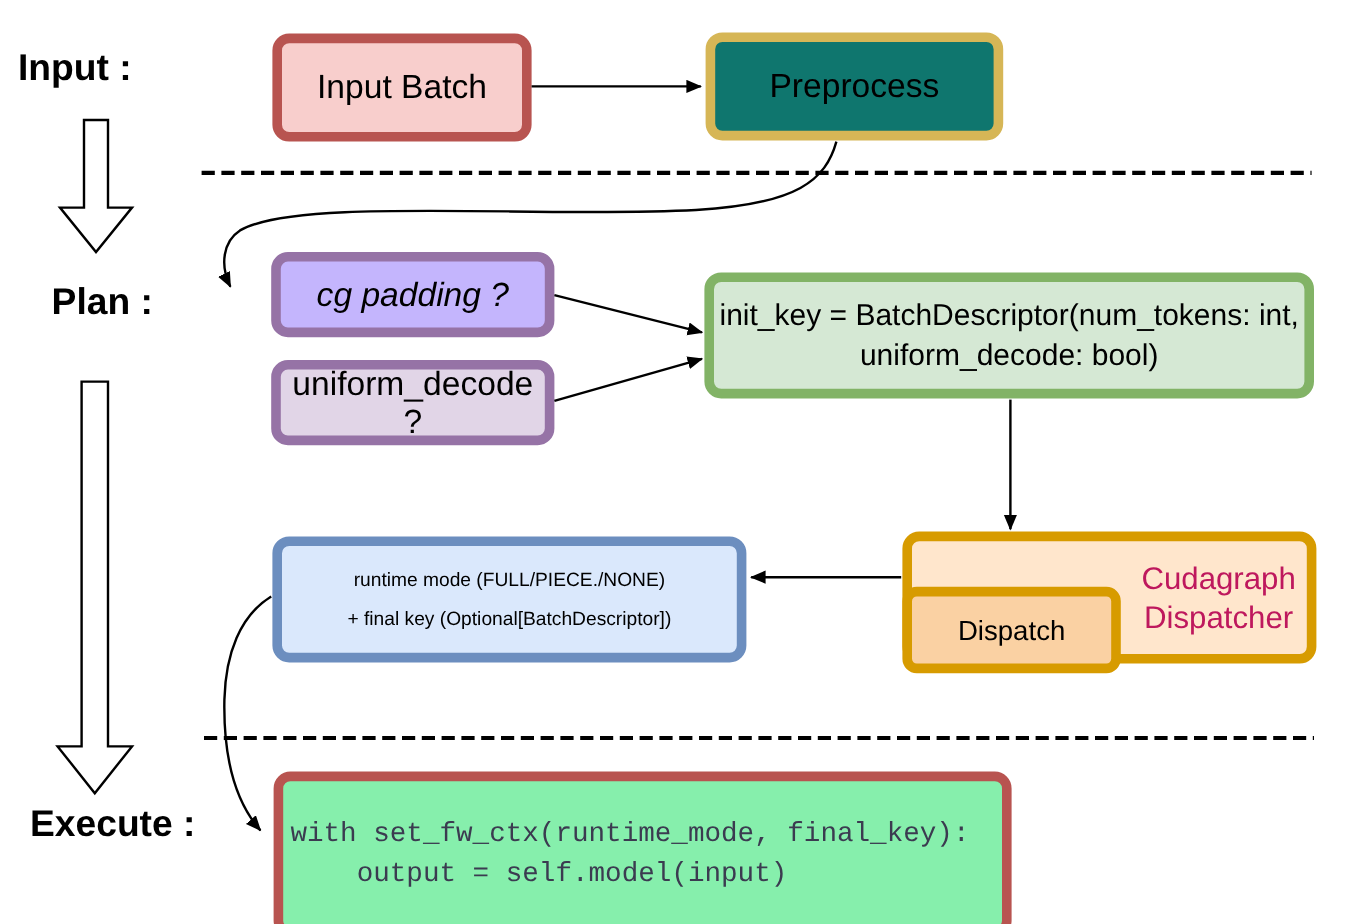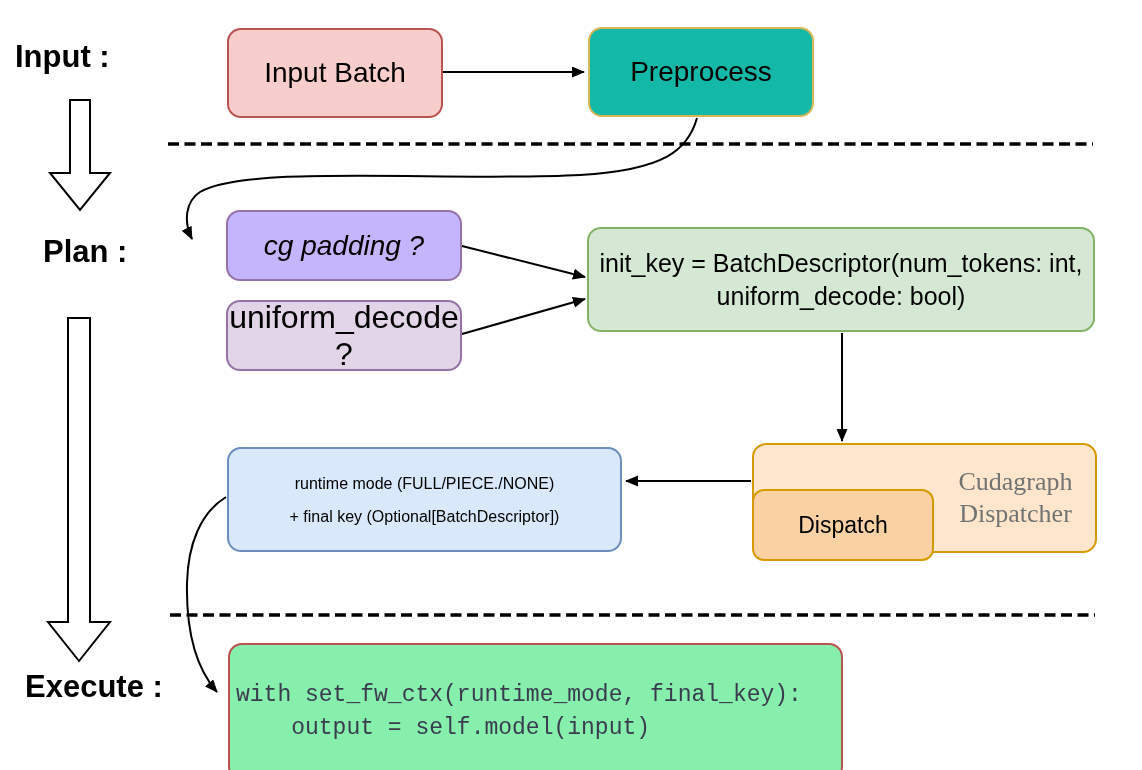--- a/index.html
+++ b/index.html
@@ -2,33 +2,33 @@
 <html><head>
 <meta charset="utf-8">
 <style>
   html,body{margin:0;padding:0;background:#ffffff;}
   #canvas{position:relative;width:1142px;height:770px;background:#ffffff;overflow:hidden;
           font-family:"Liberation Sans",sans-serif;}
   .stage{position:absolute;font-weight:bold;font-size:31px;line-height:1;color:#000000;}
   #lbl-input{left:15px;top:41px;}
   #lbl-plan{left:43px;top:236px;}
   #lbl-execute{left:15px;top:671px;margin-left:10px;}
-  .box{position:absolute;box-sizing:border-box;border:2px solid #737373;border-radius:14px;
+  .box{position:absolute;box-sizing:border-box;border:8px solid #737373;border-radius:14px;
        display:flex;flex-direction:column;align-items:center;justify-content:center;
        text-align:center;color:#000000;}
   #input-batch{left:227px;top:28px;width:216px;height:90px;background:#f8cecc;border-color:#b85450;font-size:28px;}
-  #preprocess{left:588px;top:27px;width:226px;height:90px;background:#14b8a6;border-color:#d6b656;font-size:28px;}
+  #preprocess{left:588px;top:27px;width:248px;height:90px;background:#0f766e;border-color:#d6b656;font-size:28px;}
   #cg-padding{left:226px;top:210px;width:236px;height:71px;background:#c4b5fd;border-color:#9673a6;font-size:28px;font-style:italic;}
-  #uniform-decode{left:226px;top:300px;width:236px;height:71px;background:#e1d5e7;border-color:#9673a6;font-size:32px;}
+  #uniform-decode{left:226px;top:300px;width:236px;height:71px;background:#e1d5e7;border-color:#9673a6;font-size:28px;}
   #init-key{left:587px;top:227px;width:508px;height:105px;background:#d5e8d4;border-color:#82b366;font-size:25px;line-height:33px;}
   #dispatcher-outer{left:752px;top:443px;width:345px;height:110px;background:#ffe6cc;border-color:#d79b00;}
   #dispatch-inner{left:752px;top:444px;width:182px;height:72px;background:#fad1a3;border-color:#d79b00;font-size:23px;border-radius:12px;margin-top:45px;}
   #dispatcher-label{position:absolute;left:934px;top:443px;width:163px;height:110px;
        display:flex;flex-direction:column;align-items:center;justify-content:center;
-       text-align:center;font-size:26px;line-height:32px;color:#737373;font-family:Liberation Serif, serif;}
+       text-align:center;font-size:26px;line-height:32px;color:#be185d;}
   #runtime-mode{left:227px;top:447px;width:395px;height:105px;background:#dae8fc;border-color:#6c8ebf;font-size:16px;line-height:33px;}
   #execute-code{left:228px;top:643px;width:615px;height:138px;background:#86efac;border-color:#b85450;
        font-family:"Liberation Mono","DejaVu Sans Mono",monospace;font-size:23px;line-height:33px;
        align-items:flex-start;text-align:left;color:#3b3b50;padding-left:6px;}
   .pre{white-space:pre;display:block;}
   .line{display:block;}
   #arrow-layer{position:absolute;left:0;top:0;width:1142px;height:770px;pointer-events:none;}
 </style>
 </head>
 <body>

